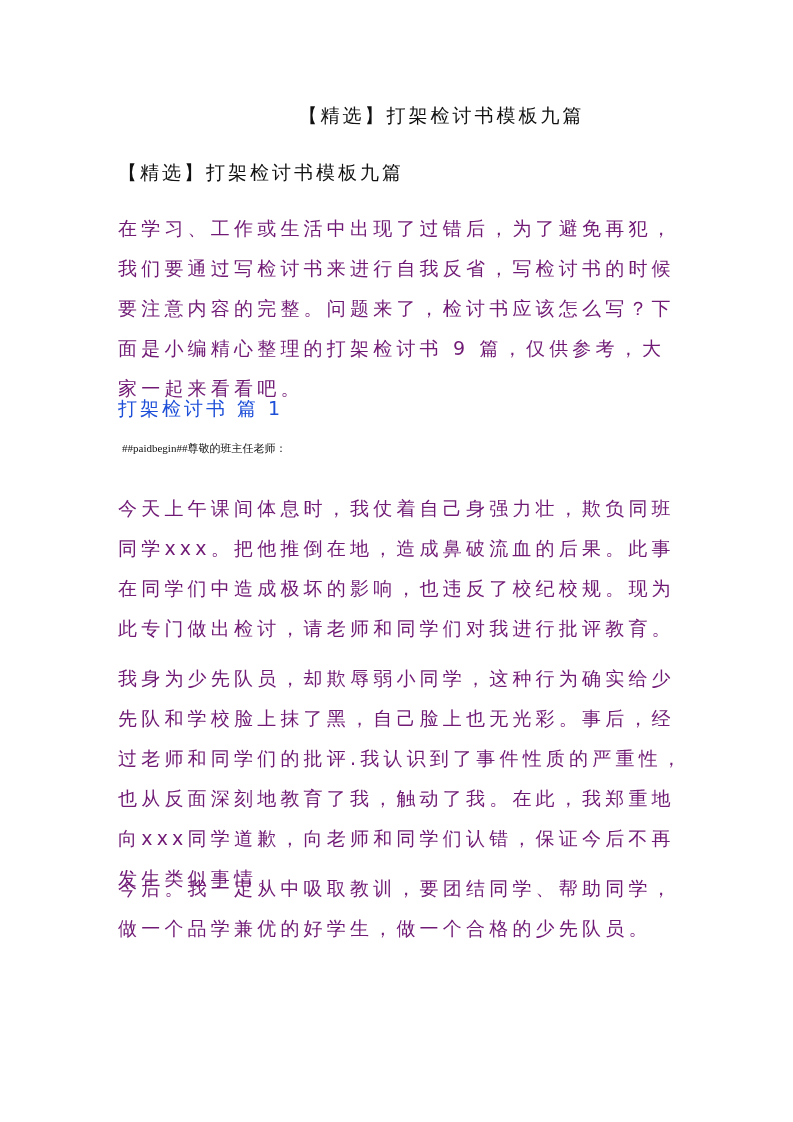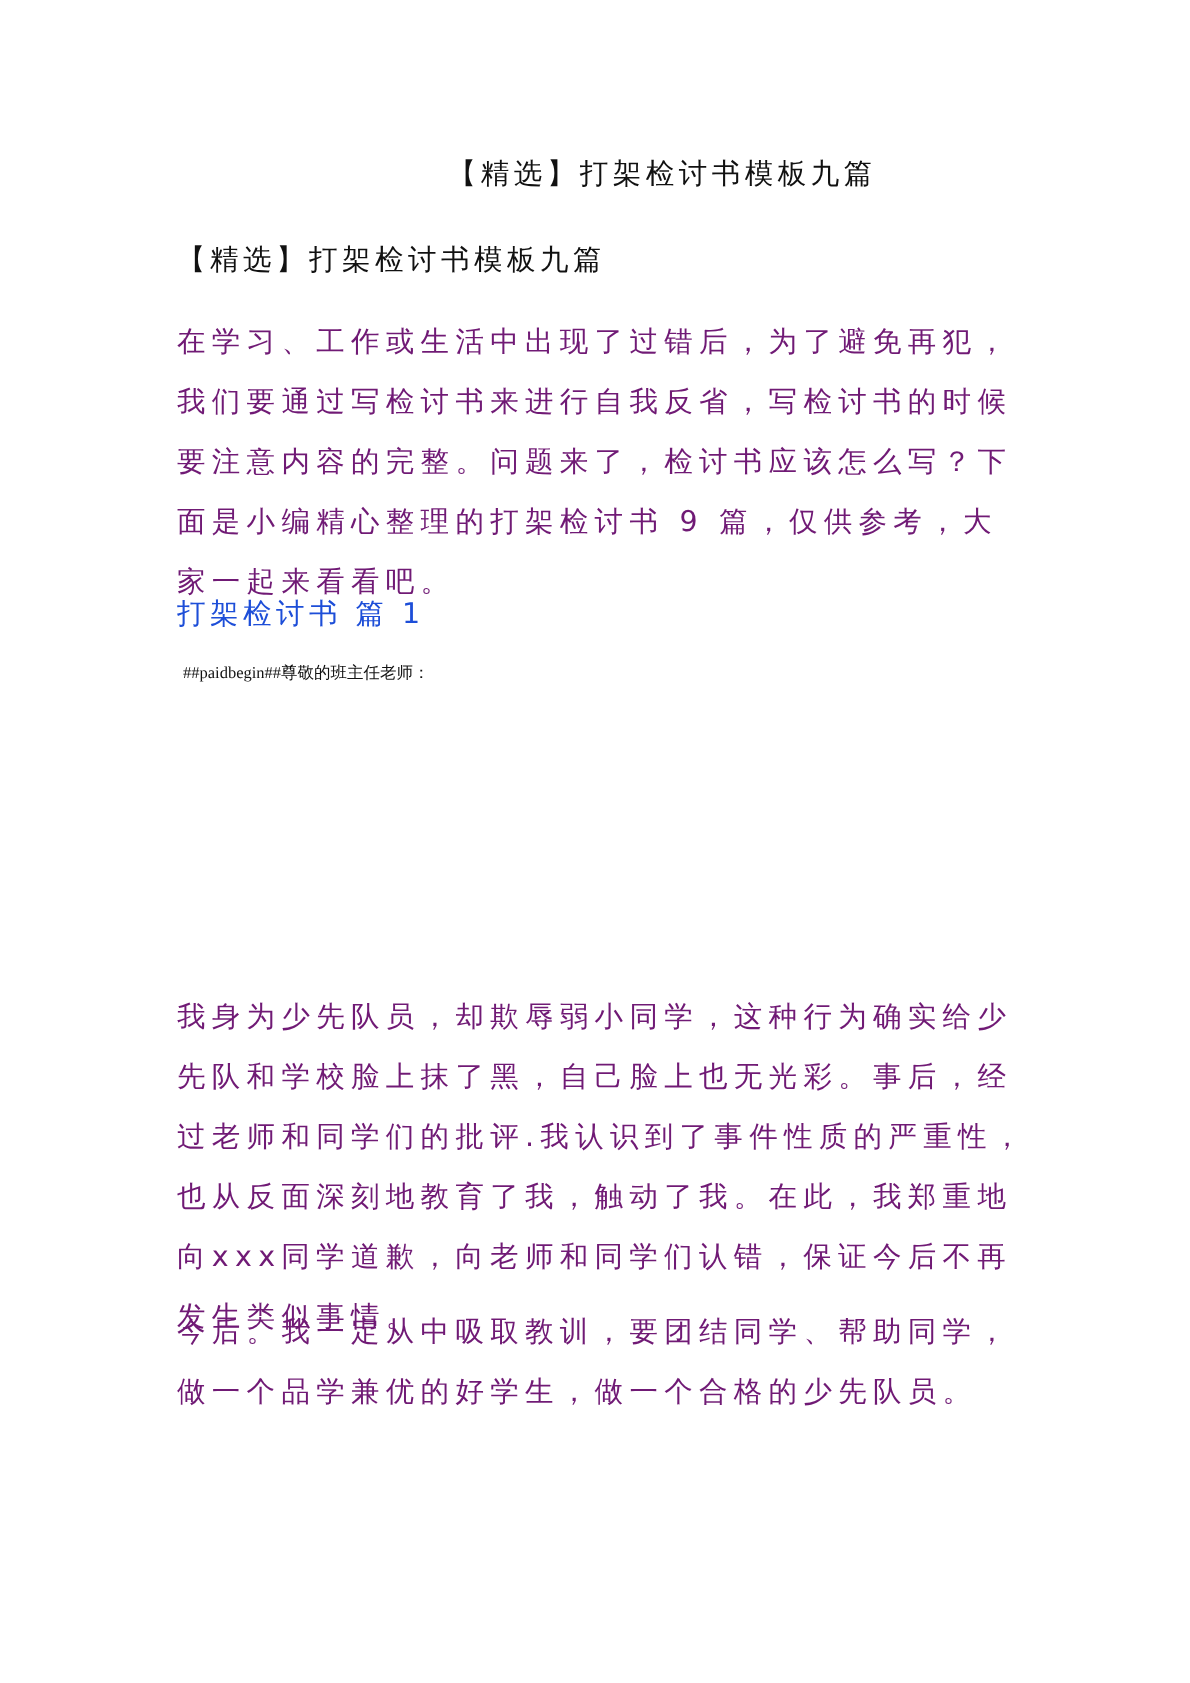--- a/index.html
+++ b/index.html
@@ -75,15 +75,16 @@
   </style>
 </head>
 <body>
 
 <div class="page">
   <div class="title">【精选】打架检讨书模板九篇</div>
   <div class="subtitle">【精选】打架检讨书模板九篇</div>
   <p class="para p-intro">在学习、工作或生活中出现了过错后，为了避免再犯，我们要通过写检讨书来进行自我反省，写检讨书的时候要注意内容的完整。问题来了，检讨书应该怎么写？下面是小编精心整理的打架检讨书 9 篇，仅供参考，大家一起来看看吧。</p>
   <div class="heading1">打架检讨书  篇 1</div>
   <div class="small-note">##paidbegin##尊敬的班主任老师：</div>
+  <p class="para p1">今天上午课间体息时，我仗着自己身强力壮，欺负同班同学xxx。把他推倒在地，造成鼻破流血的后果。此事在同学们中造成极坏的影响，也违反了校纪校规。现为此专门做出检讨，请老师和同学们对我进行批评教育。</p>
   <p class="para p2">我身为少先队员，却欺辱弱小同学，这种行为确实给少先队和学校脸上抹了黑，自己脸上也无光彩。事后，经过老师和同学们的批评.我认识到了事件性质的严重性，也从反面深刻地教育了我，触动了我。在此，我郑重地向xxx同学道歉，向老师和同学们认错，保证今后不再发生类似事情。</p>
   <p class="para p3">今后。我一定从中吸取教训，要团结同学、帮助同学，做一个品学兼优的好学生，做一个合格的少先队员。</p>
 </div>
 
 </body></html>

